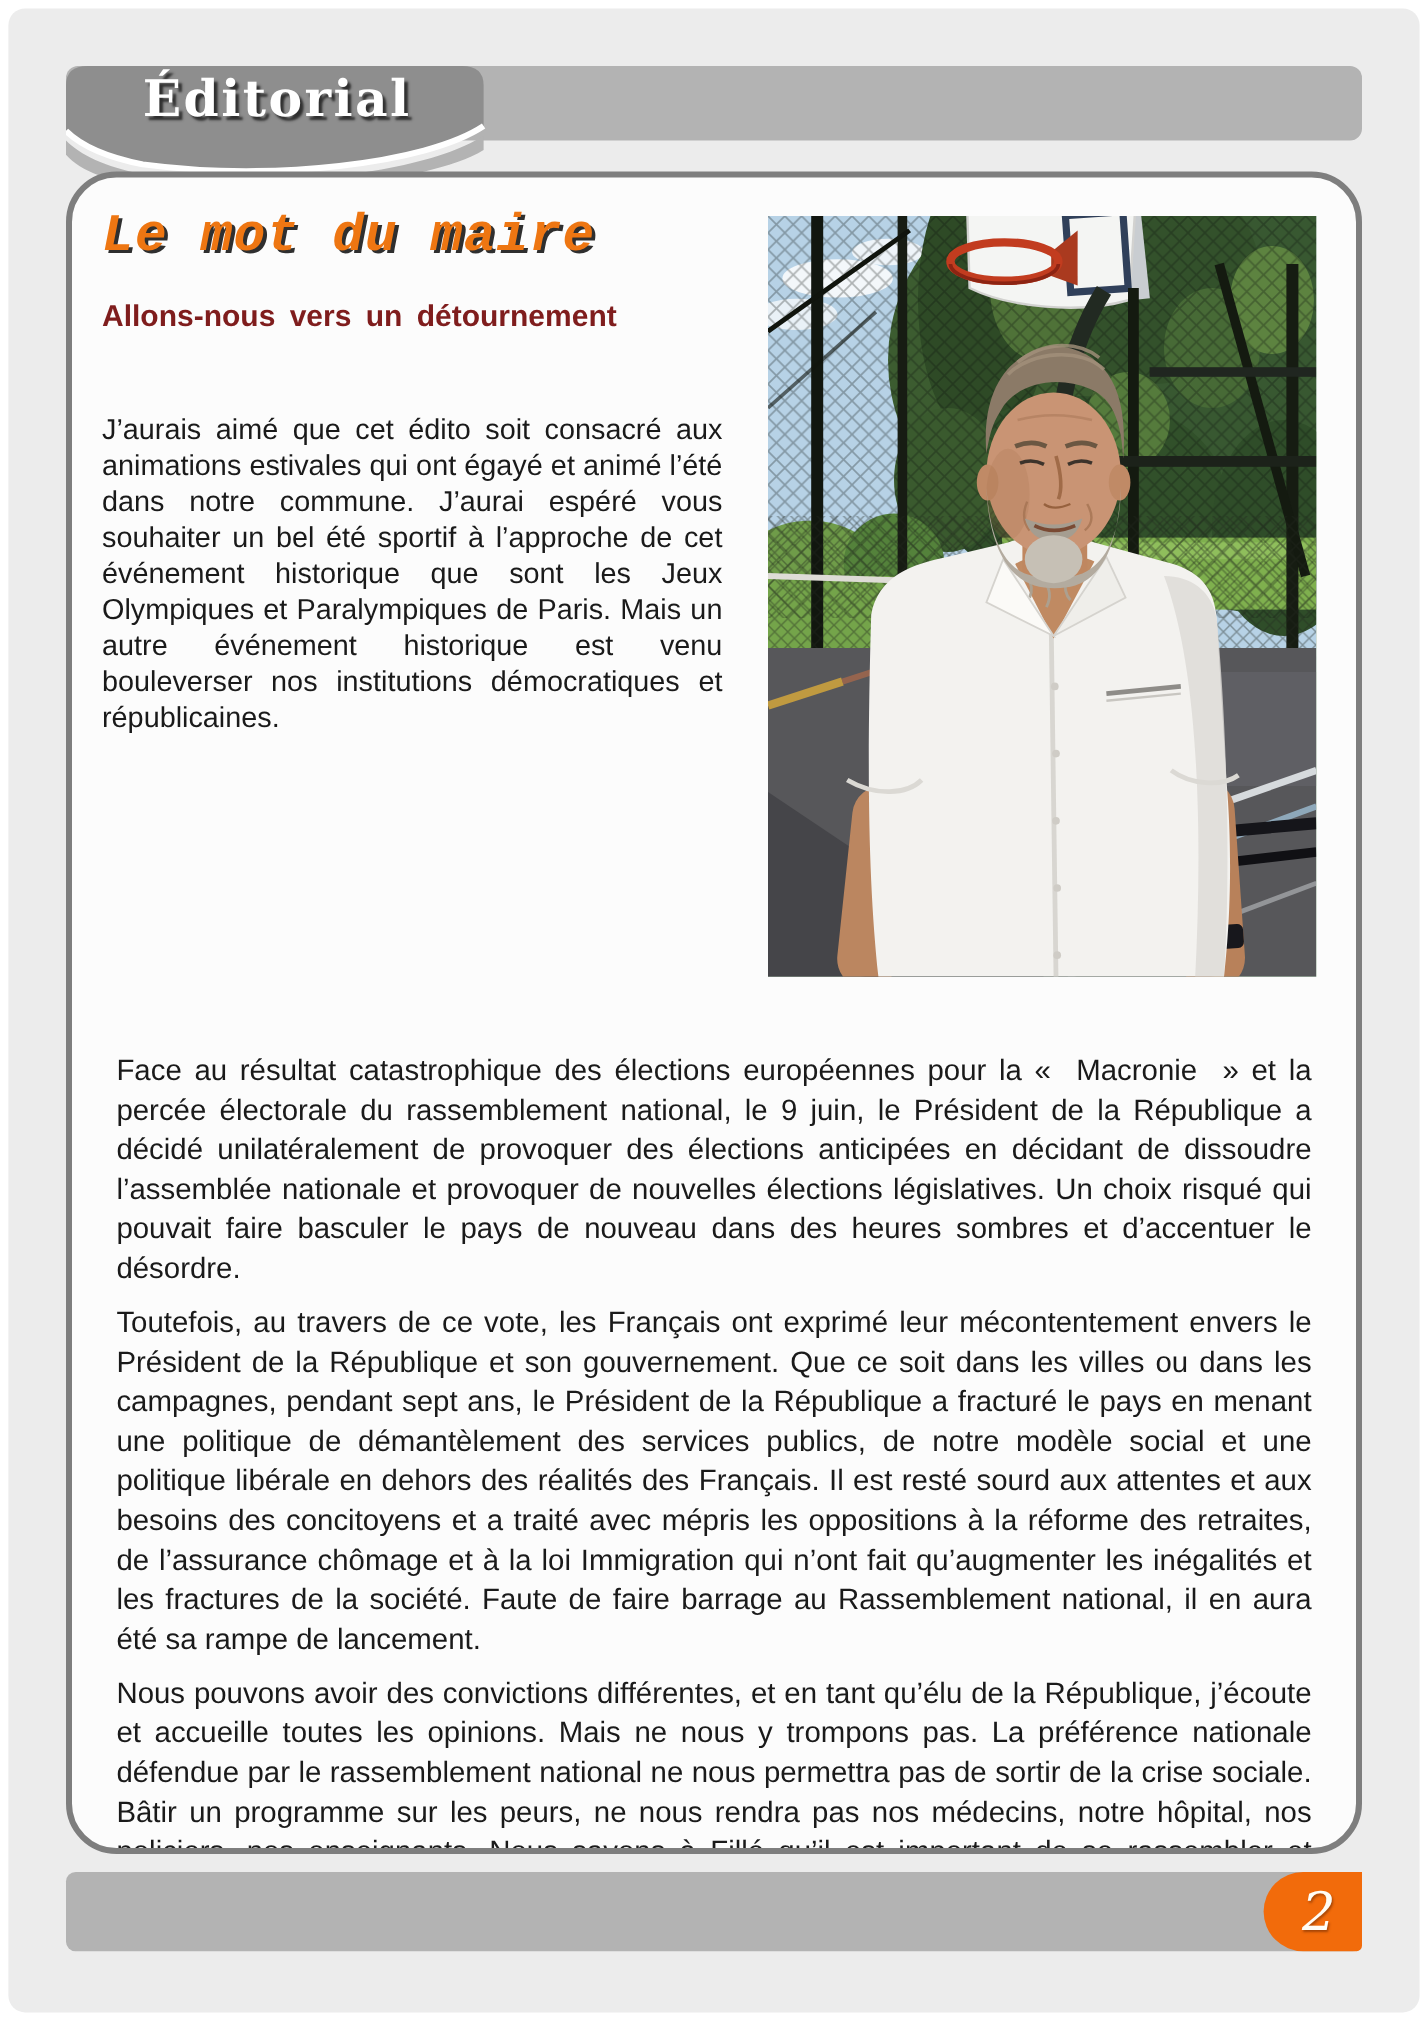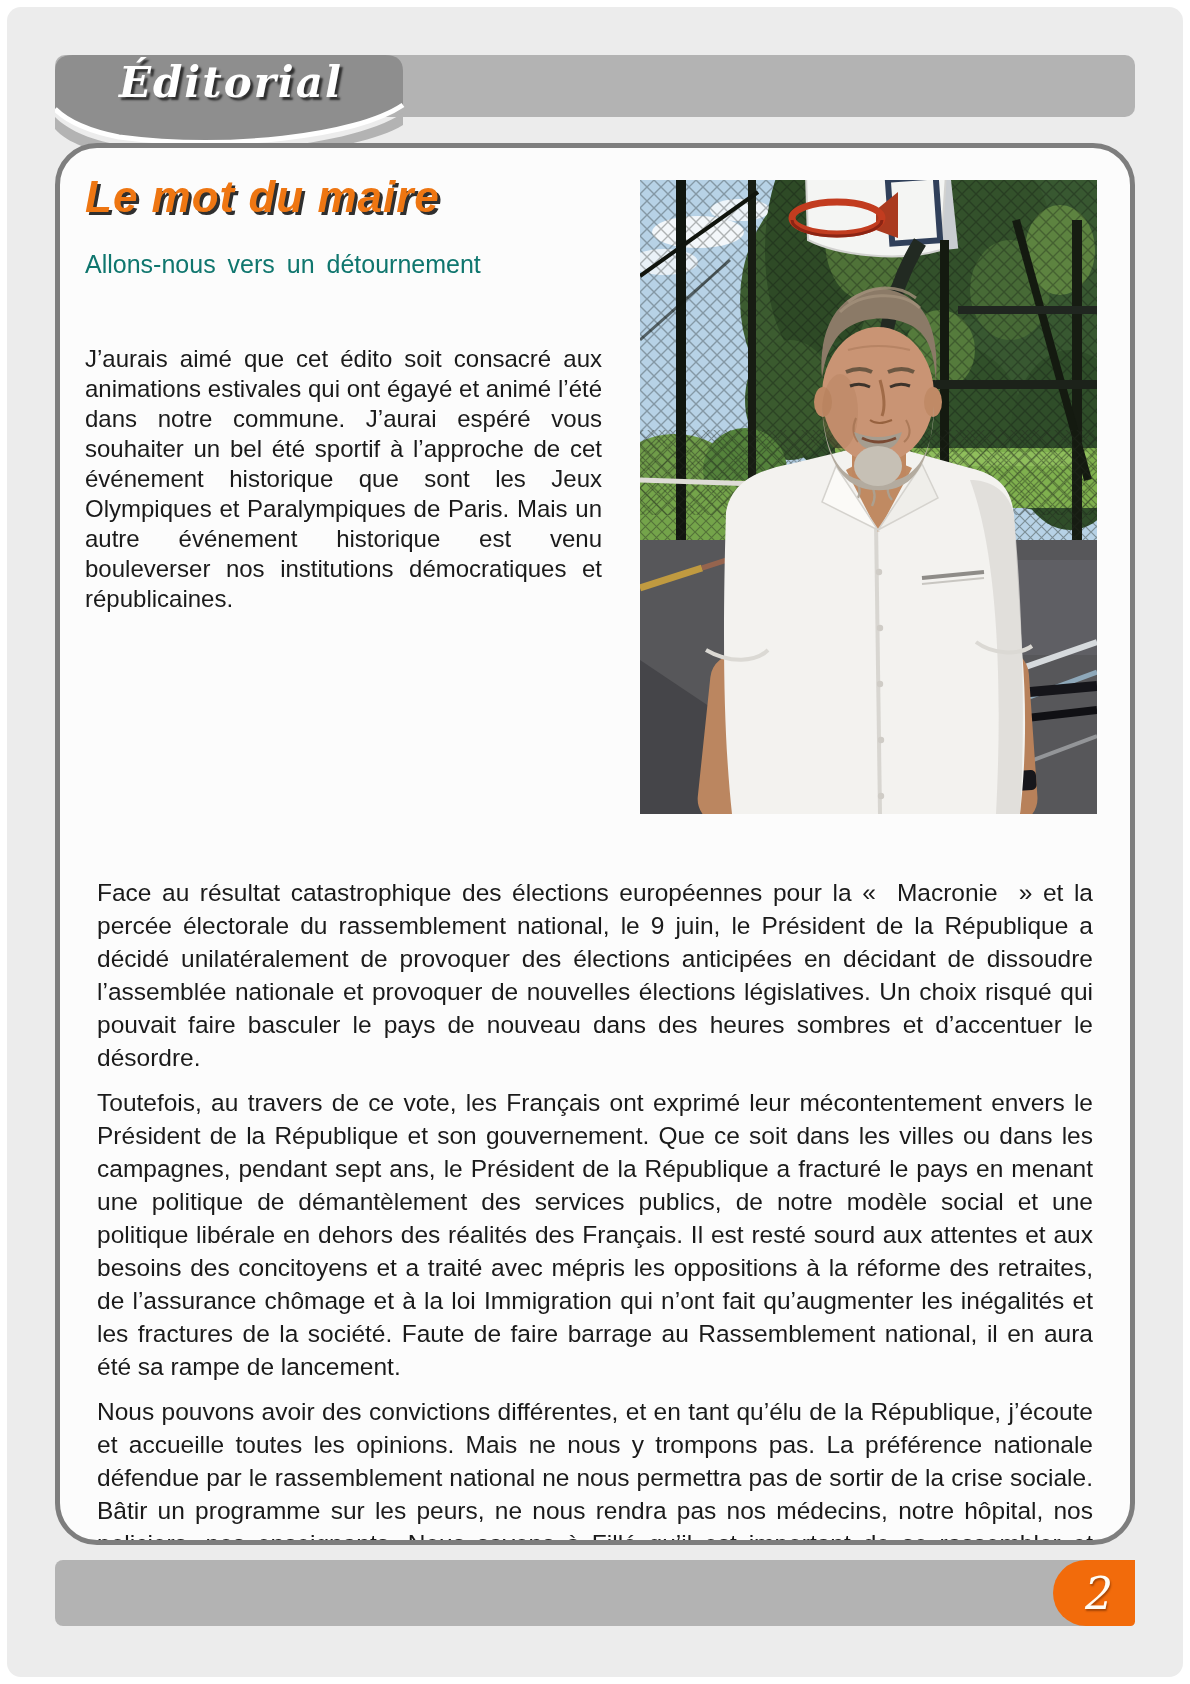--- a/index.html
+++ b/index.html
@@ -13,38 +13,38 @@
     background:#ececec;border-radius:14px;
   }
   
   .header-band{
     position:absolute;left:55px;top:55px;width:1080px;height:62px;
     background:#b3b3b3;border-radius:10px;
   }
   .header-tab{position:absolute;left:55px;top:55px;width:352px;height:100px;}
   .header-label{
     position:absolute;left:55px;top:58px;width:352px;text-align:center;
-    font-family:"DejaVu Serif", serif;font-style:italic;font-weight:bold;
+    font-family:"DejaVu Serif", serif;font-weight:bold;
     font-size:42px;color:#ffffff;letter-spacing:2px;
     text-shadow:3px 3px 2px rgba(30,30,30,.85);
   }
   
   .content-box{
     position:absolute;left:55px;top:143px;width:1080px;height:1402px;
     background:#fcfcfc;border:5px solid #7e7e7e;border-radius:42px;
     box-sizing:border-box;padding:20px 25px;overflow:hidden;
   }
   .title{
     margin:4px 0 0 0;
-    font-family:Liberation Sans, sans-serif;font-style:italic;font-weight:bold;
+    font-family:Liberation Mono, monospace;font-style:italic;font-weight:bold;
     font-size:44px;color:#ee7612;letter-spacing:1px;
     text-shadow:3px 3px 0 #2f2f2f;
   }
   .subtitle{
-    margin:26px 0 0 0;font-size:25px;font-weight:normal;line-height:1.34;color:#0f766e;
+    margin:26px 0 0 0;font-size:25px;font-weight:bold;line-height:1.34;color:#7f1d1d;
   }
   .subtitle .l1{display:block;white-space:nowrap;word-spacing:5px;}
   .subtitle .l2{display:block;white-space:nowrap;}
   .photo{
     float:right;width:457px;height:634px;margin:12px 8px 24px 38px;
     overflow:hidden;background:#9db9a0;
   }
   .photo svg{display:block;}
   .intro{margin-top:62px;width:517px;font-size:24px;line-height:30px;text-align:justify;}
   .intro p{margin:0;}

